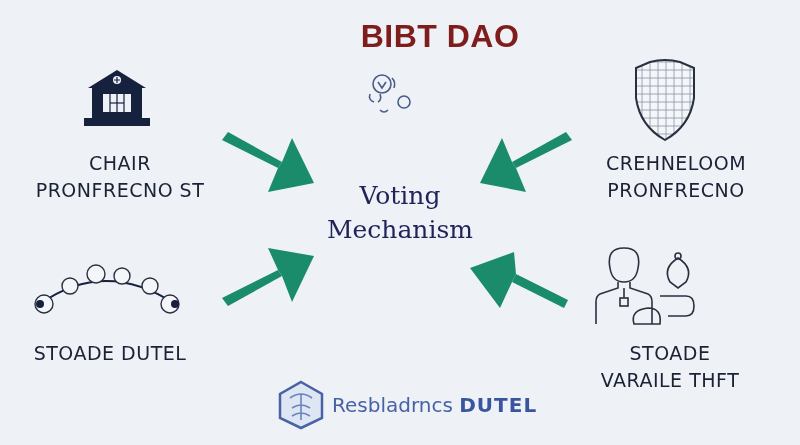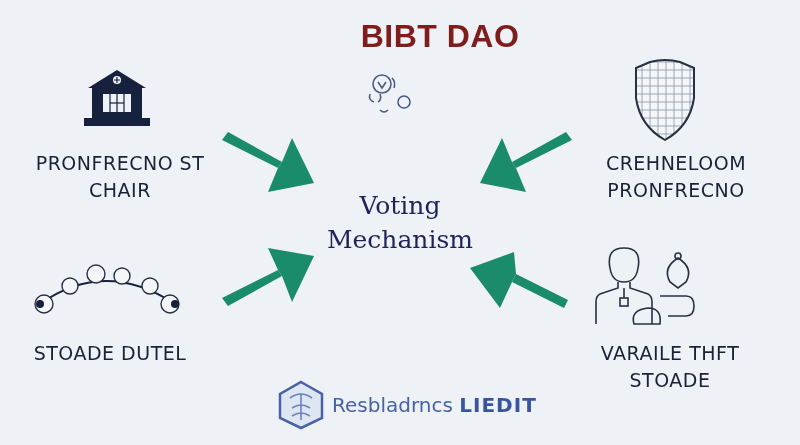--- a/index.html
+++ b/index.html
@@ -11,21 +11,21 @@
   }
   .abs { position: absolute; }
   .title {
     left: 0; width: 800px; top: 18px; text-align: center;
     font-family: "Liberation Sans", sans-serif;
     font-weight: bold; font-size: 32px; color: #7f1d1d;
     letter-spacing: 0.5px;
     padding-left: 40px;
   }
   .center-label {
-    left: 300px; width: 200px; top: 189px; text-align: center;
+    left: 300px; width: 200px; top: 179px; text-align: center;
     font-family: "DejaVu Serif", serif;
     font-size: 25px; line-height: 34px; color: #1f2358;
   }
   .node-label {
     font-family: "DejaVu Sans", sans-serif;
     font-size: 19px; line-height: 27px; color: #1c2236;
     text-align: center; letter-spacing: 0.5px;
   }
   .footer-text {
     font-family: "DejaVu Sans", sans-serif;
@@ -92,22 +92,22 @@
     <path d="M35 9 v6 M32 12 h6" stroke="#16213d" stroke-width="1.2"></path>
     <rect x="21" y="26" width="28" height="18" fill="#eef1f6"></rect>
     <g stroke="#16213d" stroke-width="1.2">
       <line x1="28" y1="26" x2="28" y2="44"></line>
       <line x1="35" y1="26" x2="35" y2="44"></line>
       <line x1="42" y1="26" x2="42" y2="44"></line>
       <line x1="28" y1="35" x2="42" y2="35"></line>
     </g>
   </svg>
   <div class="abs node-label" style="left:10px;width:220px;top:150px">
+    <div>CHAIR</div>
     <div>PRONFRECNO ST</div>
-    <div>CHAIR</div>
   </div>
 </div>
 
 <div>
   <svg class="abs" style="left:630px;top:58px" width="70" height="86">
     <defs>
       <pattern id="mesh" width="8" height="8" patternUnits="userSpaceOnUse">
         <rect width="8" height="8" fill="#f4f6f9"></rect>
         <path d="M0 4 h8 M4 0 v8" stroke="#8a93a6" stroke-width="0.8"></path>
       </pattern>
@@ -147,27 +147,27 @@
       <path d="M40 36 L40 42 L58 48 Q62 50 62 56 L62 78"></path>
       <rect x="30" y="52" width="8" height="8"></rect>
       <path d="M34 42 L34 52"></path>
       <path d="M44 78 Q40 64 58 62 Q72 62 70 78 Z"></path>
       <path d="M70 50 L96 50 Q104 50 104 60 Q104 70 96 70 L78 70"></path>
       <path d="M88 12 Q72 22 80 36 L88 42 L96 36 Q104 22 88 12 Z"></path>
       <circle cx="88" cy="10" r="3"></circle>
     </g>
   </svg>
   <div class="abs node-label" style="left:560px;width:220px;top:340px">
+    <div>STOADE</div>
     <div>VARAILE THFT</div>
-    <div>STOADE</div>
   </div>
 </div>
 
 <div>
   <svg class="abs" style="left:278px;top:380px" width="46" height="50">
     <polygon points="23,2 44,14 44,38 23,48 2,38 2,14" fill="#dfe6f3" stroke="#4763a6" stroke-width="2.5"></polygon>
     <path d="M12 18 Q23 10 34 18 M14 28 Q23 22 32 28 M23 14 L23 40 M14 36 Q23 30 32 36" fill="none" stroke="#6b84bf" stroke-width="1.6"></path>
   </svg>
   <div class="abs footer-text" style="left:332px;top:393px">
     <span>Resbladrncs</span>
-    <b>LIEDIT</b>
+    <b>DUTEL</b>
   </div>
 </div>
 
 </body></html>

